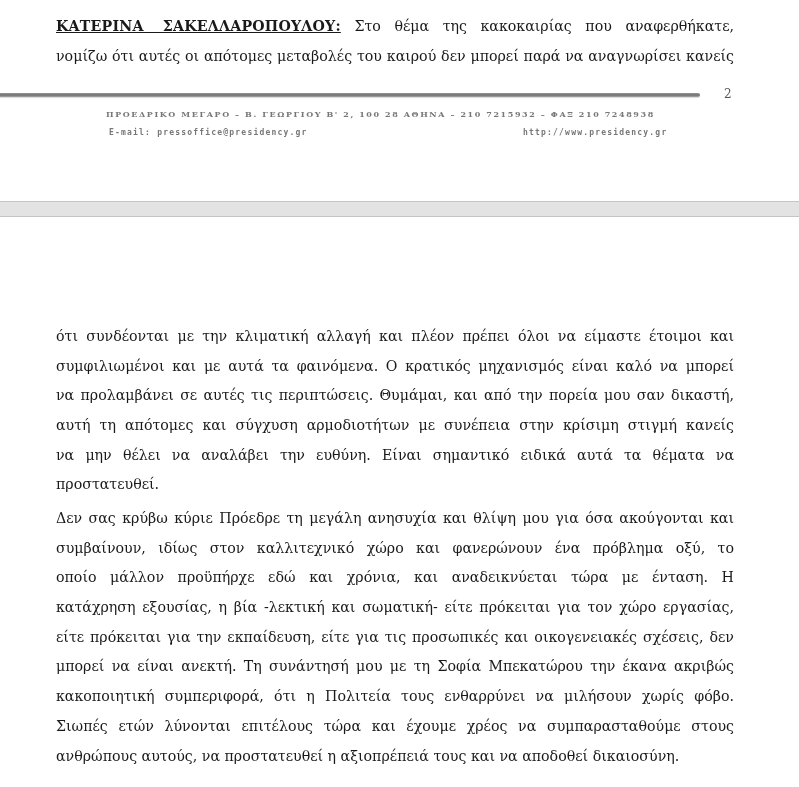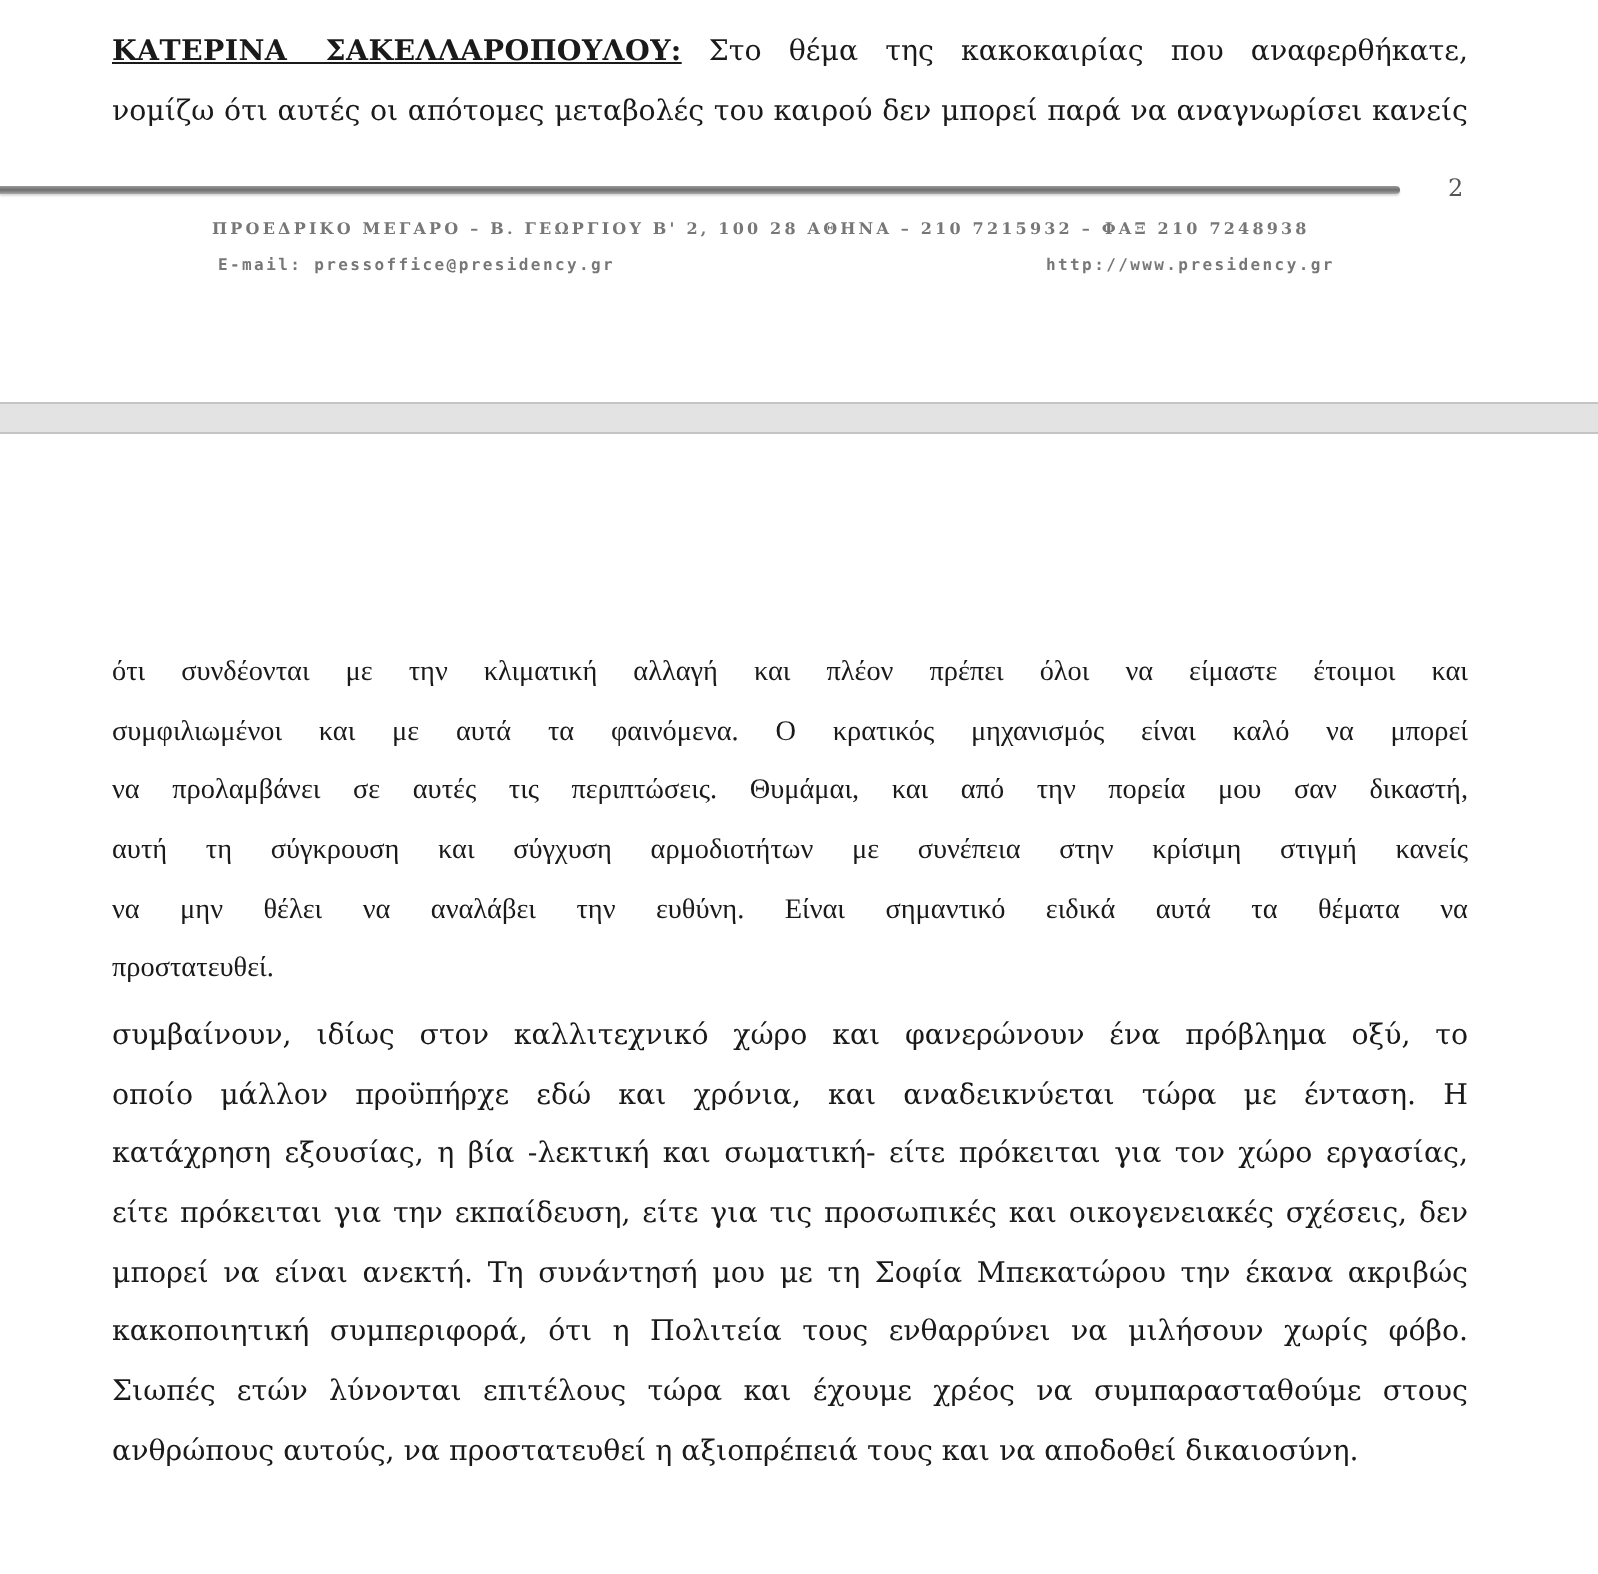--- a/index.html
+++ b/index.html
@@ -48,21 +48,21 @@
   .footer-web { left: 523px; top: 128px; font-family: "DejaVu Sans Mono", "Liberation Mono", monospace; letter-spacing: 1.2px; }
   .page-gap {
     position: absolute; left: 0; top: 201px; width: 799px; height: 14px;
     background: #e3e3e3;
     border-top: 1px solid #c4c4c4; border-bottom: 1px solid #c4c4c4;
   }
   .page2 {
     position: absolute; left: 0; top: 217px; width: 799px; height: 570px;
     background: #ffffff;
   }
-  .p2-para1 { top: 105px; font-family: Liberation Serif, serif; }
+  .p2-para1 { top: 105px; }
   .p2-para2 { top: 287px; }
 </style>
 </head>
 <body>
 
 <div class="page1">
   <div class="body-text p1-text">
     <span class="line"><span class="speaker">ΚΑΤΕΡΙΝΑ ΣΑΚΕΛΛΑΡΟΠΟΥΛΟΥ:</span><span> Στο θέμα της κακοκαιρίας που αναφερθήκατε,</span></span>
     <span class="line">νομίζω ότι αυτές οι απότομες μεταβολές του καιρού δεν μπορεί παρά να αναγνωρίσει κανείς</span>
   </div>
@@ -73,25 +73,26 @@
   <div class="footer-line footer-web">http://www.presidency.gr</div>
 </div>
 
 <div class="page-gap"></div>
 
 <div class="page2">
   <div class="body-text p2-para1">
     <span class="line">ότι συνδέονται με την κλιματική αλλαγή και πλέον πρέπει όλοι να είμαστε έτοιμοι και</span>
     <span class="line">συμφιλιωμένοι και με αυτά τα φαινόμενα. Ο κρατικός μηχανισμός είναι καλό να μπορεί</span>
     <span class="line">να προλαμβάνει σε αυτές τις περιπτώσεις. Θυμάμαι, και από την πορεία μου σαν δικαστή,</span>
-    <span class="line">αυτή τη σύγκρουση και σύγχυση αρμοδιοτήτων με συνέπεια στην κρίσιμη στιγμή κανείς</span>
+    <span class="line">αυτή τη απότομες και σύγχυση αρμοδιοτήτων με συνέπεια στην κρίσιμη στιγμή κανείς</span>
     <span class="line">να μην θέλει να αναλάβει την ευθύνη. Είναι σημαντικό ειδικά αυτά τα θέματα να</span>
     <span class="line last">προστατευθεί.</span>
   </div>
   <div class="body-text p2-para2">
+    <span class="line">Δεν σας κρύβω κύριε Πρόεδρε τη μεγάλη ανησυχία και θλίψη μου για όσα ακούγονται και</span>
     <span class="line">συμβαίνουν, ιδίως στον καλλιτεχνικό χώρο και φανερώνουν ένα πρόβλημα οξύ, το</span>
     <span class="line">οποίο μάλλον προϋπήρχε εδώ και χρόνια, και αναδεικνύεται τώρα με ένταση. Η</span>
     <span class="line">κατάχρηση εξουσίας, η βία -λεκτική και σωματική- είτε πρόκειται για τον χώρο εργασίας,</span>
     <span class="line">είτε πρόκειται για την εκπαίδευση, είτε για τις προσωπικές και οικογενειακές σχέσεις, δεν</span>
     <span class="line">μπορεί να είναι ανεκτή. Τη συνάντησή μου με τη Σοφία Μπεκατώρου την έκανα ακριβώς</span>
     <span class="line">κακοποιητική συμπεριφορά, ότι η Πολιτεία τους ενθαρρύνει να μιλήσουν χωρίς φόβο.</span>
     <span class="line">Σιωπές ετών λύνονται επιτέλους τώρα και έχουμε χρέος να συμπαρασταθούμε στους</span>
     <span class="line last">ανθρώπους αυτούς, να προστατευθεί η αξιοπρέπειά τους και να αποδοθεί δικαιοσύνη.</span>
   </div>
 </div>

